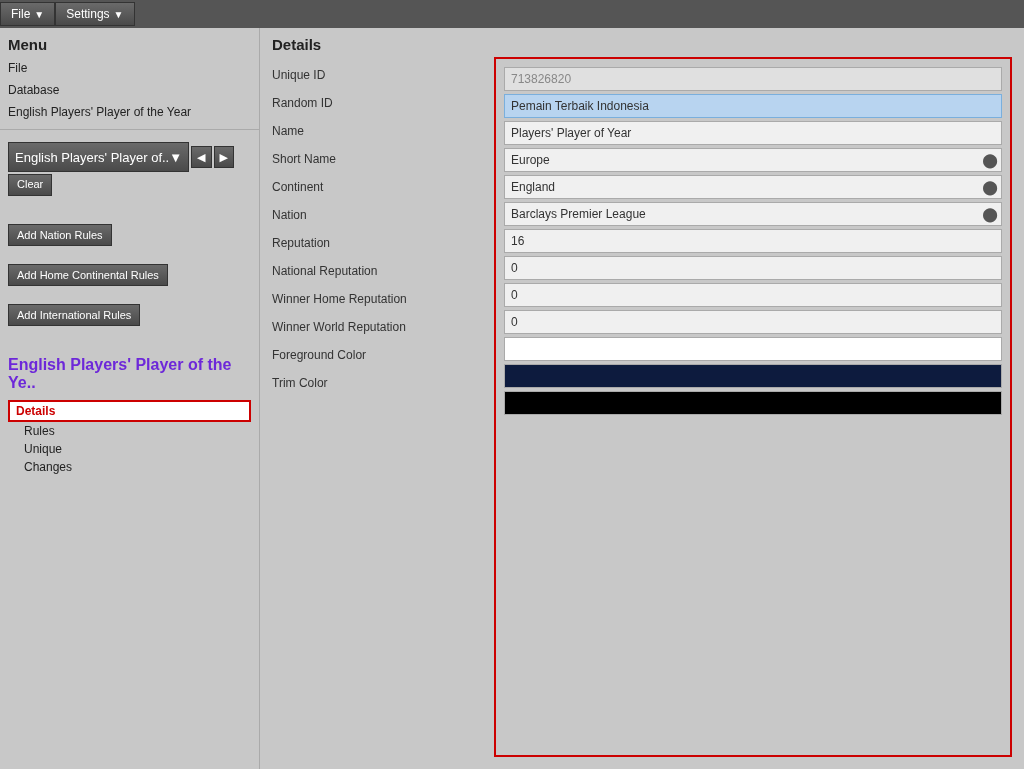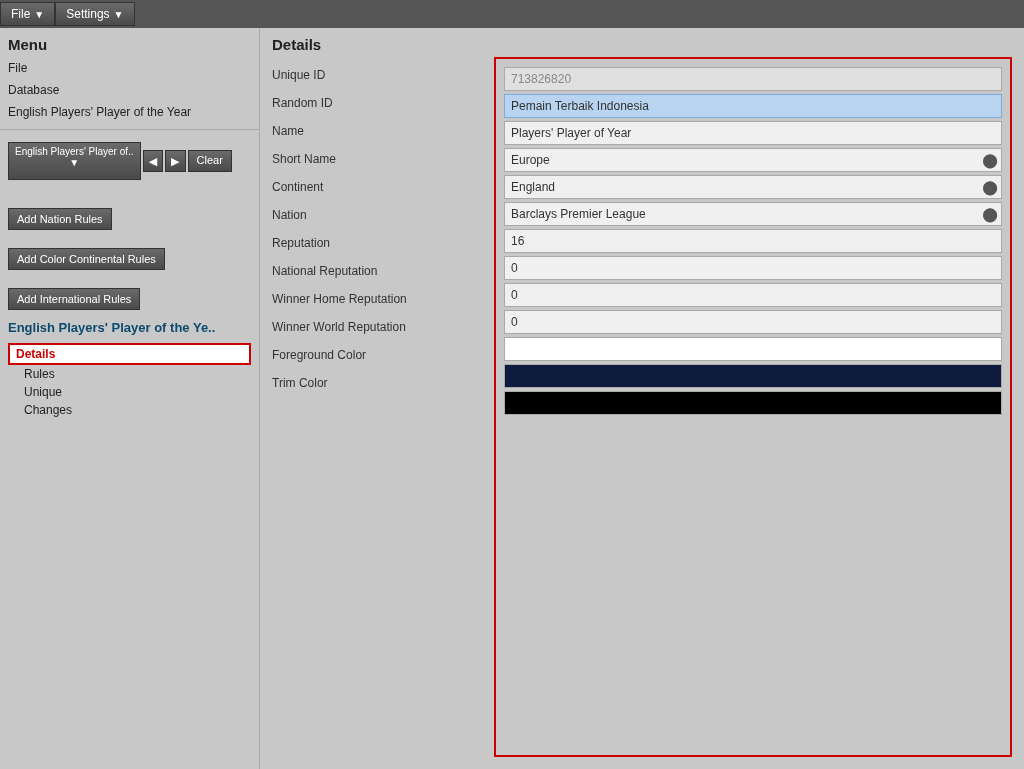--- a/index.html
+++ b/index.html
@@ -14,28 +14,28 @@
     .main { display: flex; height: calc(769px - 28px); }
 
     
     .sidebar { width: 260px; background: #c8c8c8; border-right: 1px solid #aaa; padding: 0; flex-shrink: 0; }
     .sidebar-title { font-size: 15px; font-weight: bold; padding: 8px 8px 4px 8px; color: #222; }
     .sidebar-menu-item { padding: 4px 8px; cursor: pointer; color: #222; }
 
     .sidebar-divider { height: 1px; background: #aaa; margin: 6px 0; }
 
     .sidebar-controls { padding: 6px 8px; display: flex; align-items: center; gap: 2px; flex-wrap: wrap; }
-    .dropdown-btn { background: linear-gradient(to bottom, #6a6a6a, #4a4a4a); color: #fff; border: 1px solid #333; padding: 3px 6px; font-size: 10px; cursor: pointer; height: 38px; display: flex; align-items: center; flex-direction: column; }
+    .dropdown-btn { background: linear-gradient(to bottom, #6a6a6a, #4a4a4a); color: #fff; border: 1px solid #333; padding: 3px 6px; font-size: 13px; cursor: pointer; height: 30px; display: flex; align-items: center; }
     .nav-btn { background: linear-gradient(to bottom, #6a6a6a, #4a4a4a); color: #fff; border: 1px solid #333; padding: 3px 5px; font-size: 11px; cursor: pointer; height: 22px; display: flex; align-items: center; }
     .clear-btn { background: linear-gradient(to bottom, #6a6a6a, #4a4a4a); color: #fff; border: 1px solid #333; padding: 3px 8px; font-size: 11px; cursor: pointer; height: 22px; display: flex; align-items: flex-start; }
 
     .action-buttons { padding: 2px 8px; display: flex; flex-direction: column; gap: 18px; margin-top: 20px; }
     .action-btn { background: linear-gradient(to bottom, #6a6a6a, #4a4a4a); color: #fff; border: 1px solid #333; padding: 4px 8px; font-size: 11px; cursor: pointer; text-align: left; width: fit-content; }
 
-    .record-title { padding: 8px 8px 4px 8px; font-size: 13px; font-weight: bold; color: #0c4a6e; }
+    .record-title { padding: 8px 8px 4px 8px; font-size: 16px; font-weight: bold; color: #6d28d9; margin-top: 20px; }
 
     .nav-tree { padding: 4px 8px; }
     .nav-tree-item { padding: 2px 6px; cursor: pointer; display: flex; align-items: center; }
     .nav-tree-item.active { border: 2px solid #cc0000; background: #fff; color: #cc0000; font-weight: bold; }
     .nav-tree-item.sub { padding-left: 16px; }
 
     
     .content { flex: 1; background: #c8c8c8; display: flex; flex-direction: column; }
     .content-title { font-size: 15px; font-weight: bold; padding: 8px 12px 4px 12px; color: #222; }
 
@@ -98,21 +98,21 @@
       <button class="clear-btn">
         <span>Clear</span>
       </button>
     </div>
 
     <div class="action-buttons">
       <button class="action-btn">
         <span>Add Nation Rules</span>
       </button>
       <button class="action-btn">
-        <span>Add Color Continental Rules</span>
+        <span>Add Home Continental Rules</span>
       </button>
       <button class="action-btn">
         <span>Add International Rules</span>
       </button>
     </div>
 
     <div class="record-title">English Players' Player of the Ye..</div>
 
     <div class="nav-tree">
       <div class="nav-tree-item active">

